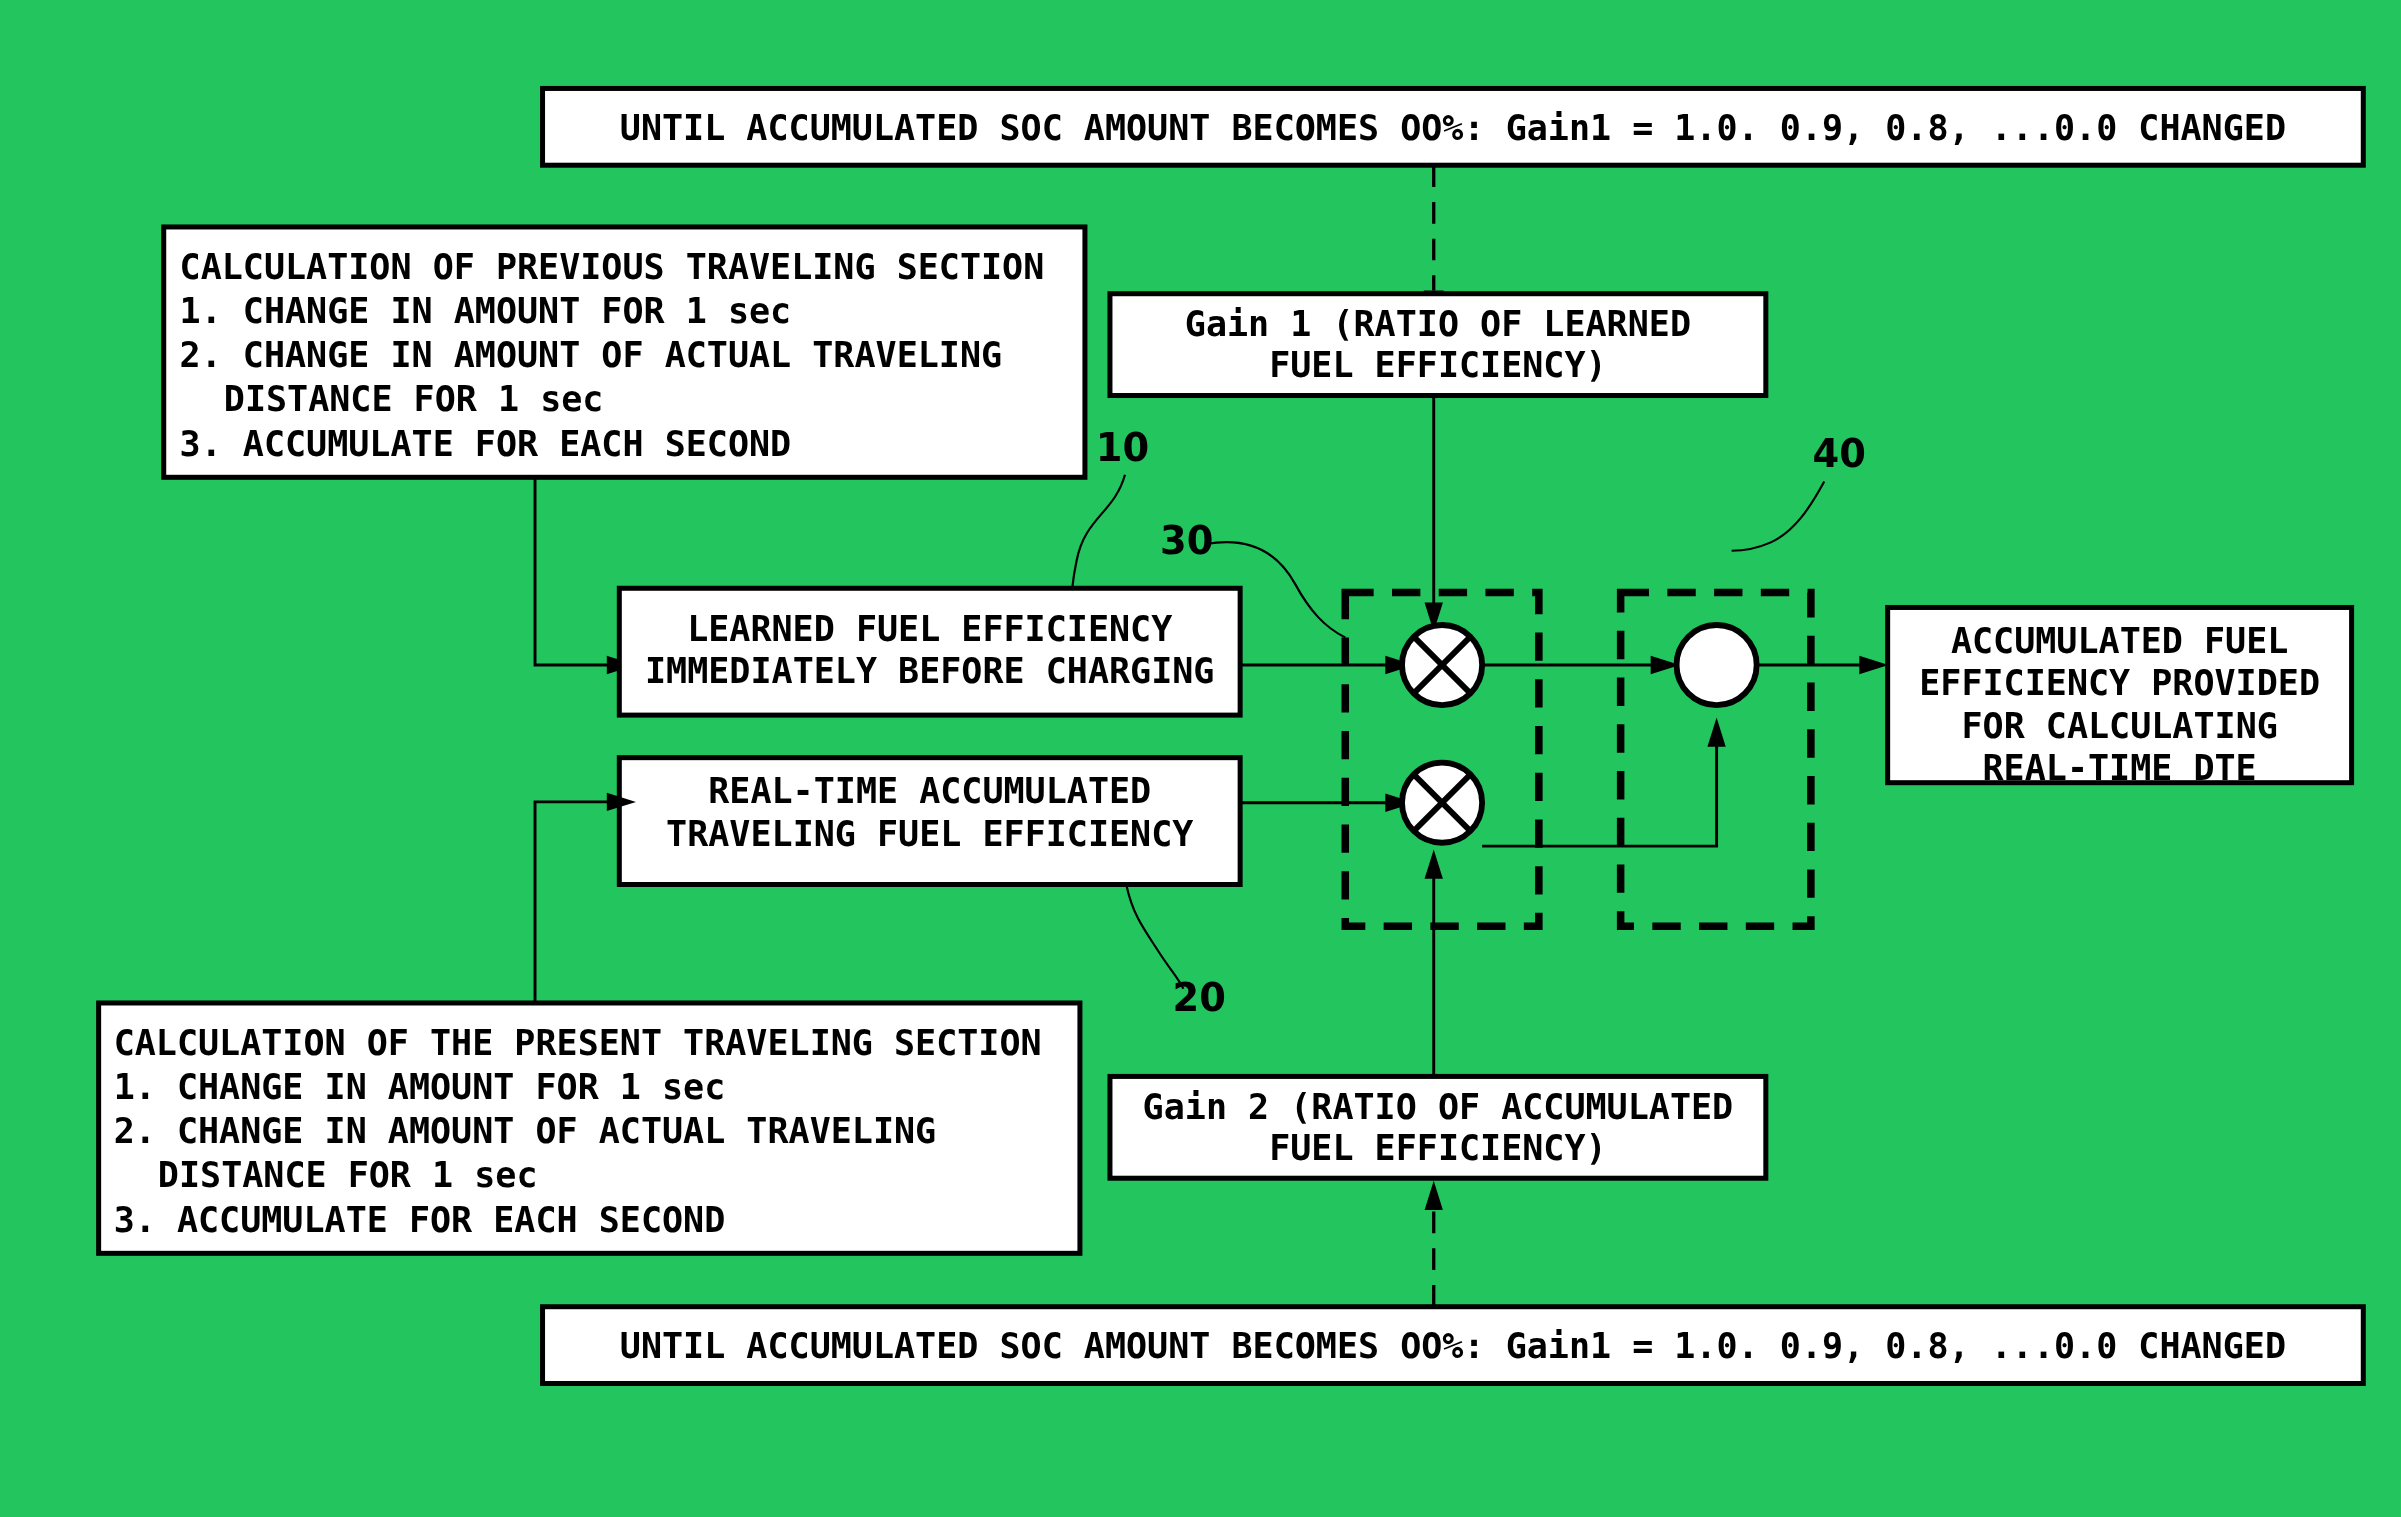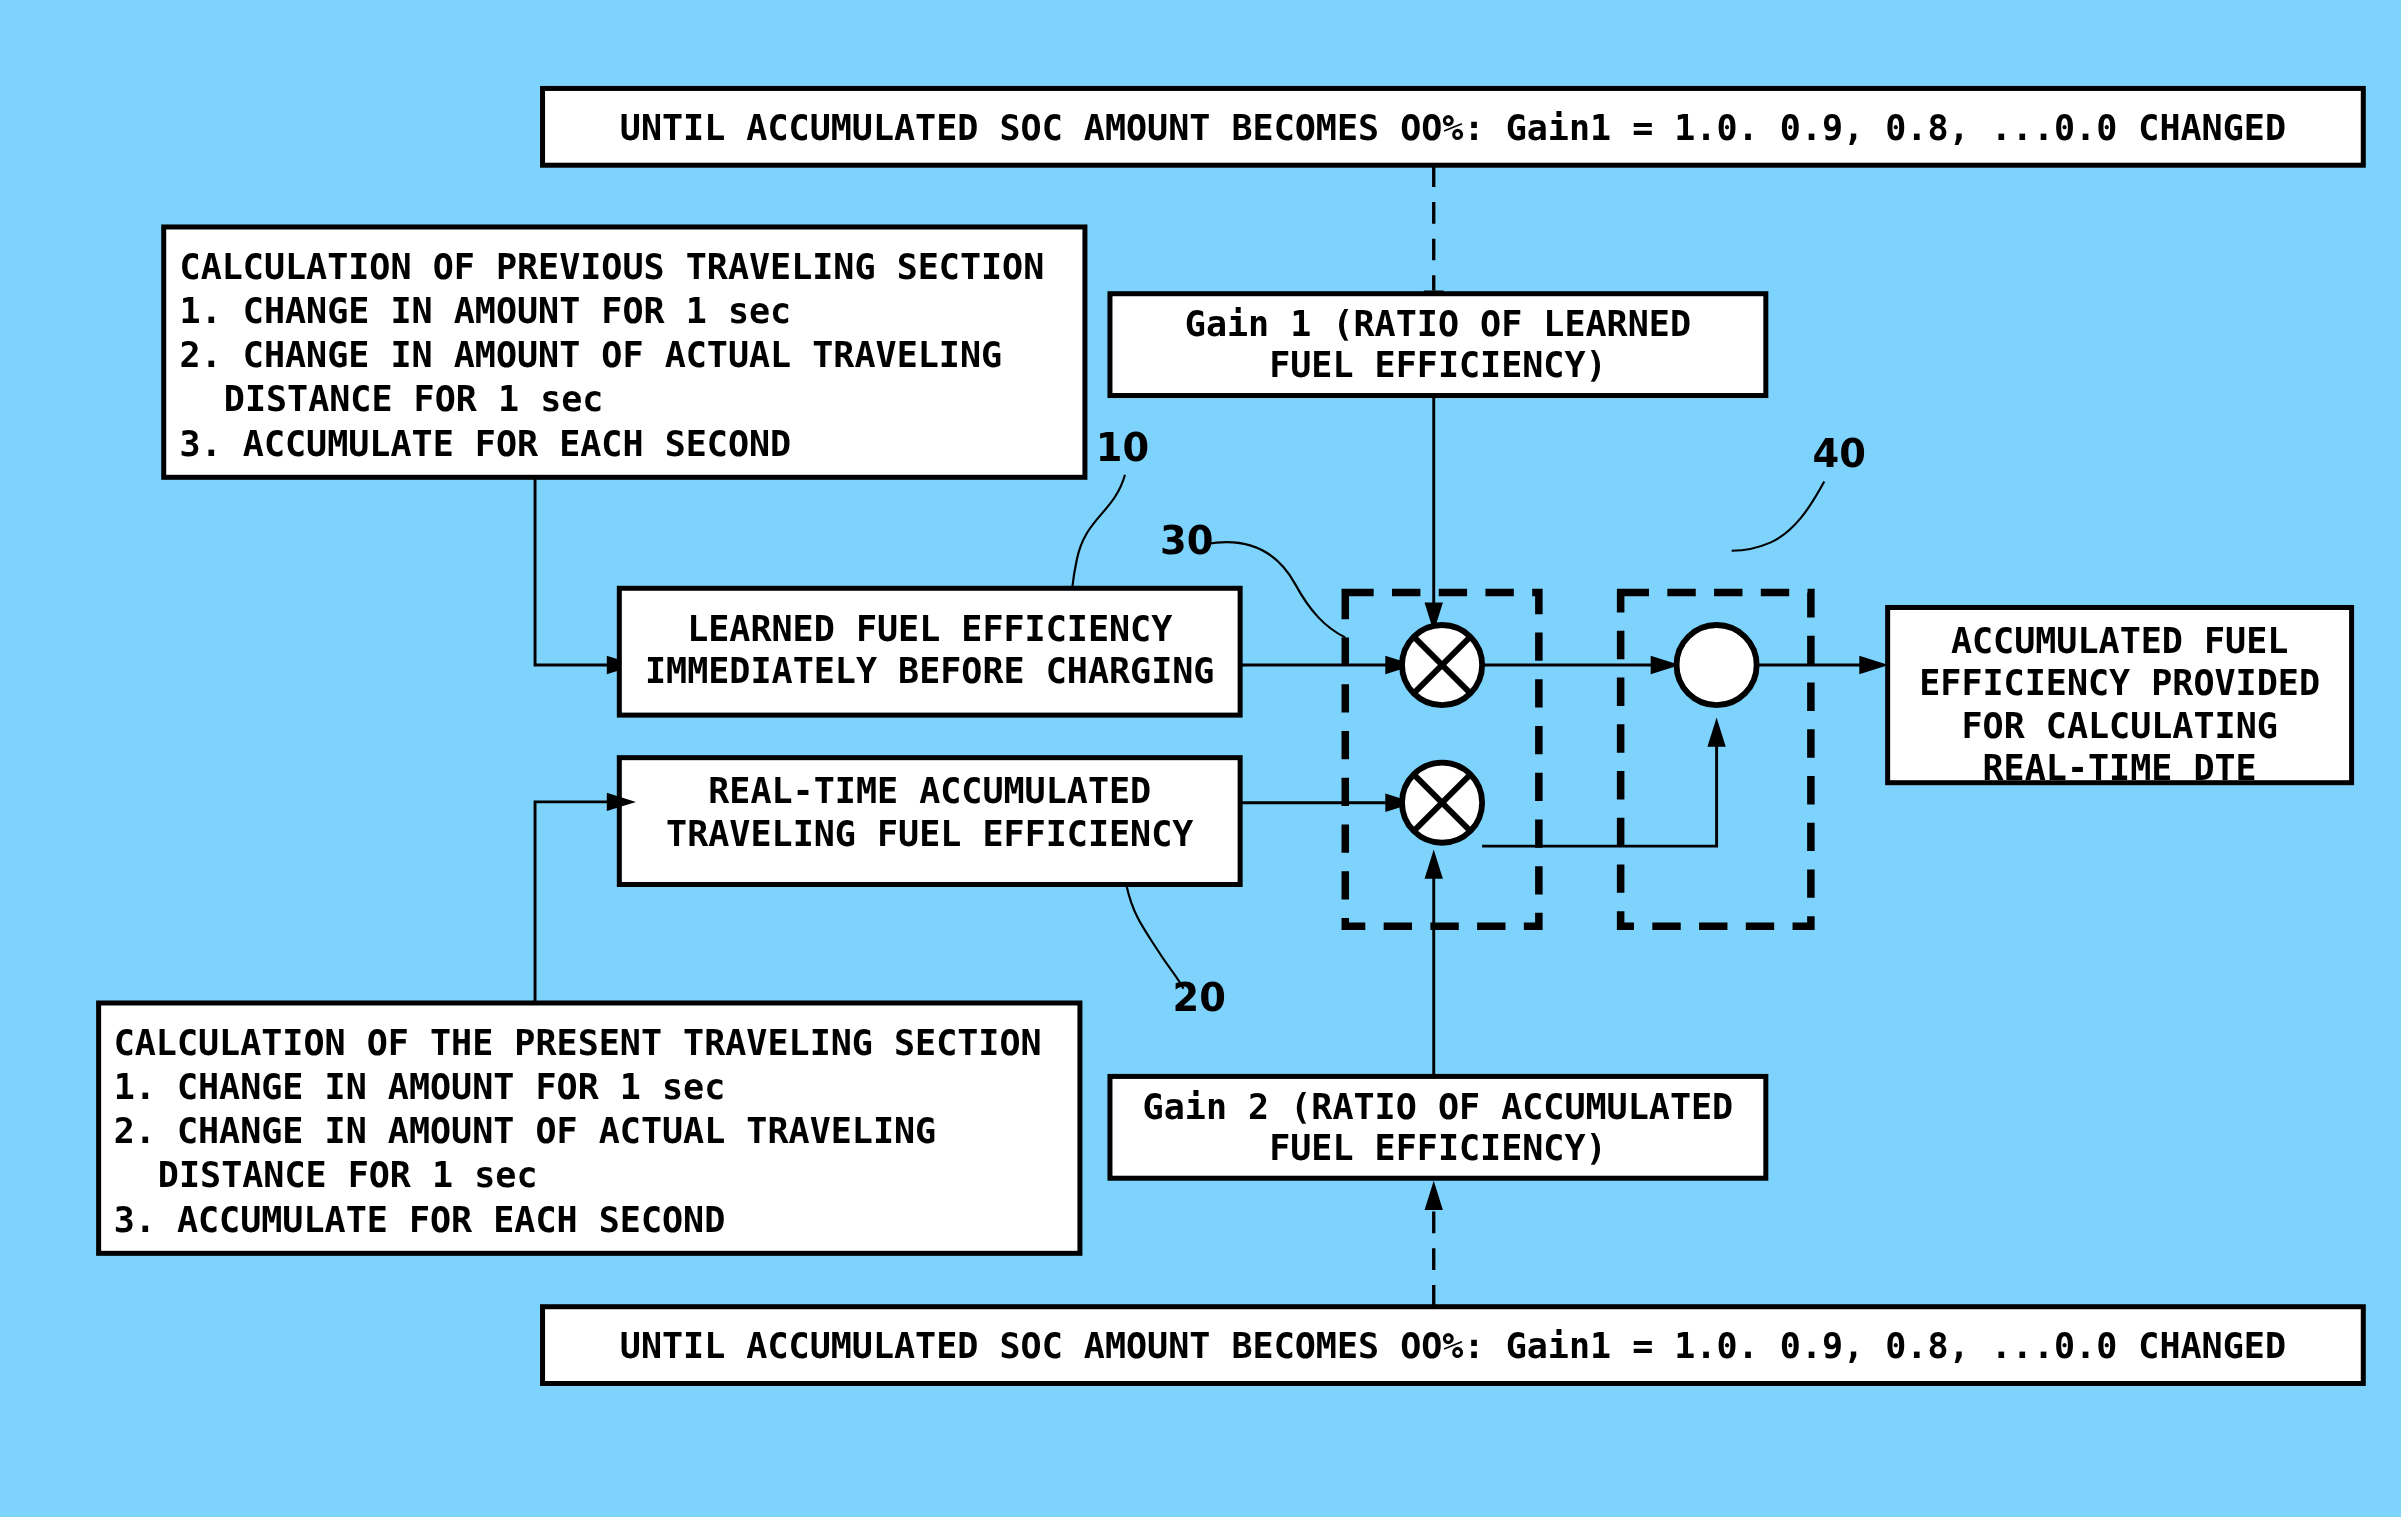--- a/index.html
+++ b/index.html
@@ -7,21 +7,21 @@
     padding: 0;
     background: #ffffff;
   }
   body {
     font-family: "DejaVu Sans Mono", monospace;
   }
   #figure-root {
     position: relative;
     width: 2401px;
     height: 1517px;
-    background: #7dd3fc;
+    background: #22c55e;
     overflow: hidden;
   }
   svg#figure-canvas {
     position: absolute;
     top: 0;
     left: 0;
     width: 2401px;
     height: 1517px;
   }
   .box-text {

